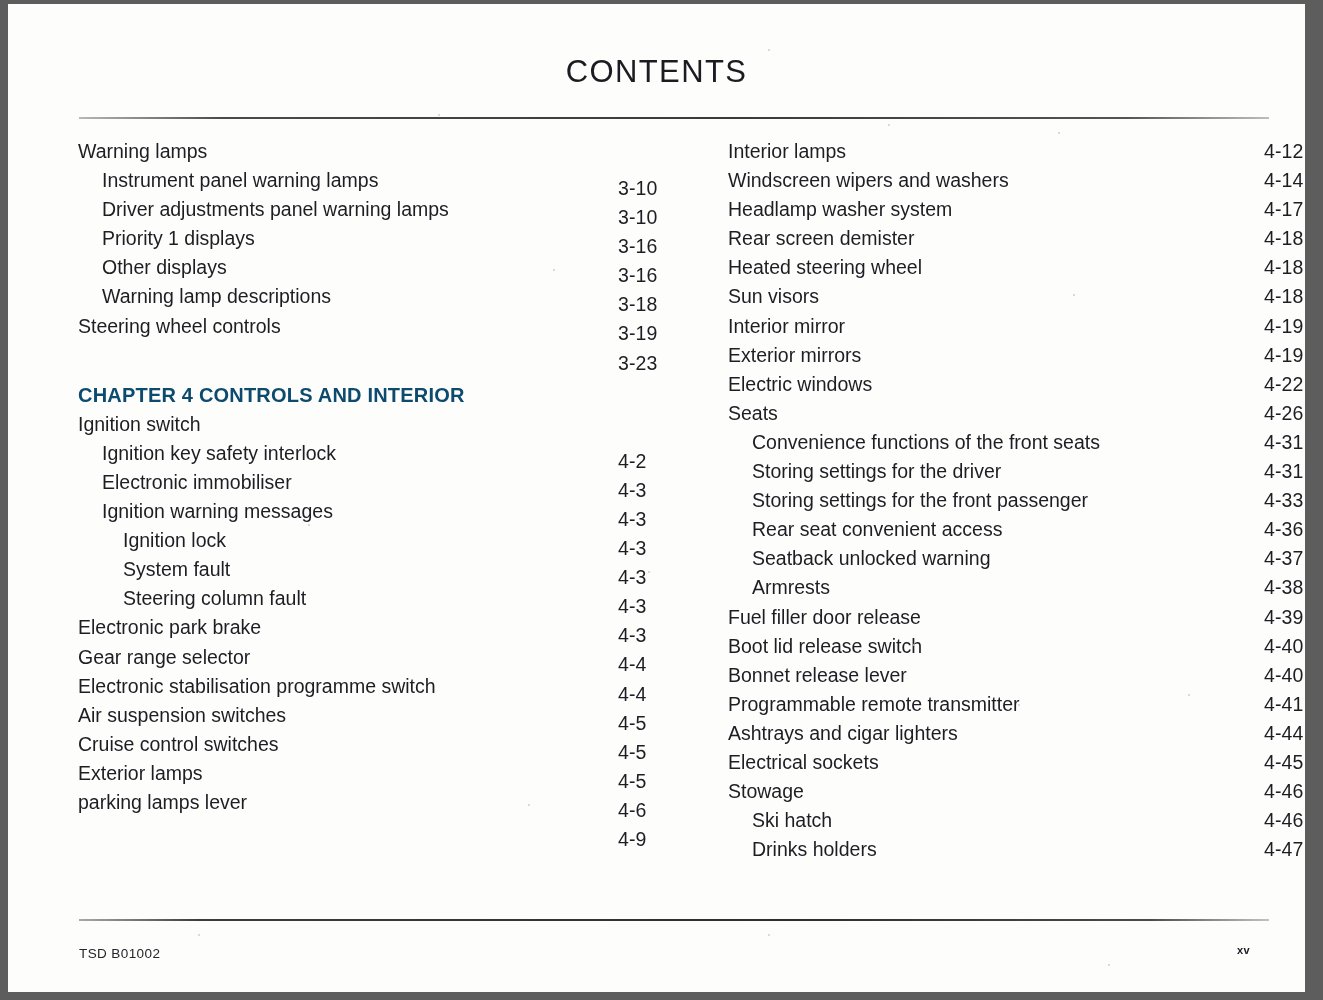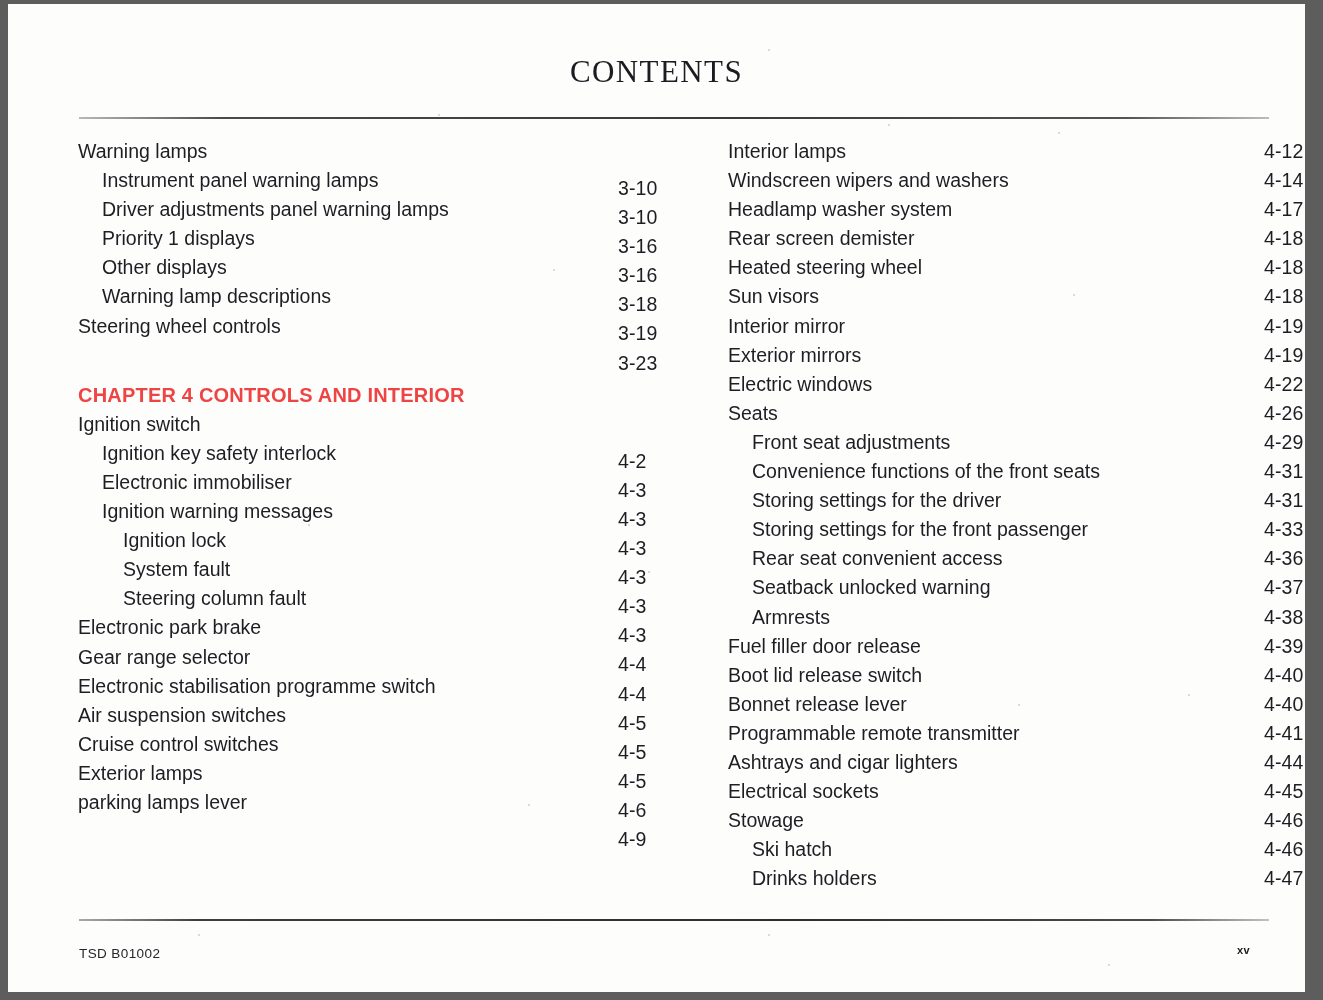--- a/index.html
+++ b/index.html
@@ -44,21 +44,21 @@
   .page-title {
     position: absolute;
     left: 0;
     top: 50px;
     width: 1297px;
     text-align: center;
     font-size: 31px;
     letter-spacing: 1.4px;
     color: #1b1b22;
     font-weight: 400;
-    font-family: Liberation Serif, serif;
+    font-family: Liberation Sans, sans-serif;
   }
 
   .rule-top {
     position: absolute;
     left: 71px;
     top: 113px;
     width: 1190px;
     height: 2px;
     background: linear-gradient(to right, #b8b8b8 0%, #4a4a4a 12%, #3a3a3a 55%, #545454 88%, #bdbdbd 100%);
   }
@@ -108,21 +108,21 @@
 
   
   .lvl0 .label { left: 0px; }
   .lvl1 .label { left: 24px; }
   .lvl2 .label { left: 45px; }
 
   .chapter-head {
     position: relative;
     font-weight: bold;
     font-size: 20px;
-    color: #ef4444;
+    color: #0c4a6e;
     letter-spacing: 0.2px;
   }
   .chapter-head .line {
     position: absolute;
     left: 0;
     white-space: nowrap;
   }
   .spacer-lg { height: 40px; }
 
   .footer-left {
@@ -278,24 +278,20 @@
           <span class="label">Exterior mirrors</span>
           <span class="page-num">4-19</span>
         </div>
         <div class="toc-row lvl0">
           <span class="label">Electric windows</span>
           <span class="page-num">4-22</span>
         </div>
         <div class="toc-row lvl0">
           <span class="label">Seats</span>
           <span class="page-num">4-26</span>
-        </div>
-        <div class="toc-row lvl1">
-          <span class="label">Front seat adjustments</span>
-          <span class="page-num">4-29</span>
         </div>
         <div class="toc-row lvl1">
           <span class="label">Convenience functions of the front seats</span>
           <span class="page-num">4-31</span>
         </div>
         <div class="toc-row lvl1">
           <span class="label">Storing settings for the driver</span>
           <span class="page-num">4-31</span>
         </div>
         <div class="toc-row lvl1">

